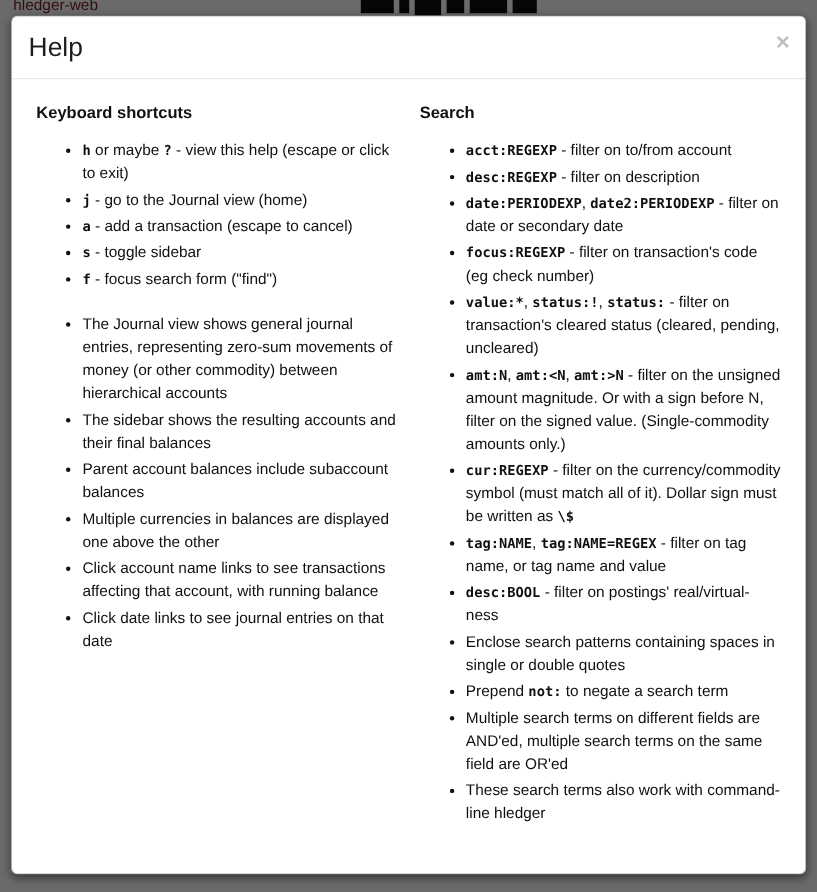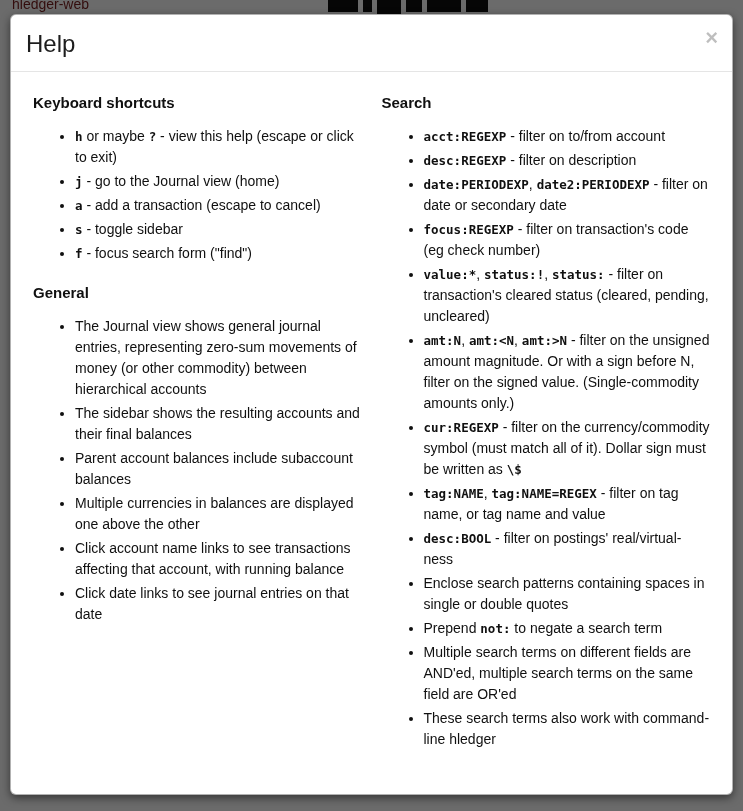--- a/index.html
+++ b/index.html
@@ -82,21 +82,20 @@
   <div class="modal-body">
     <div class="help-col">
         <h4 class="section-heading">Keyboard shortcuts</h4>
         <ul class="help-list">
           <li><code>h</code> or maybe <code>?</code> - view this help (escape or click to exit)</li>
           <li><code>j</code> - go to the Journal view (home)</li>
           <li><code>a</code> - add a transaction (escape to cancel)</li>
           <li><code>s</code> - toggle sidebar</li>
           <li><code>f</code> - focus search form ("find")</li>
         </ul>
-        <h4 class="section-heading">General</h4>
         <ul class="help-list">
           <li>The Journal view shows general journal entries, representing zero-sum movements of money (or other commodity) between hierarchical accounts</li>
           <li>The sidebar shows the resulting accounts and their final balances</li>
           <li>Parent account balances include subaccount balances</li>
           <li>Multiple currencies in balances are displayed one above the other</li>
           <li>Click account name links to see transactions affecting that account, with running balance</li>
           <li>Click date links to see journal entries on that date</li>
         </ul>
       </div>
     <div class="help-col">

